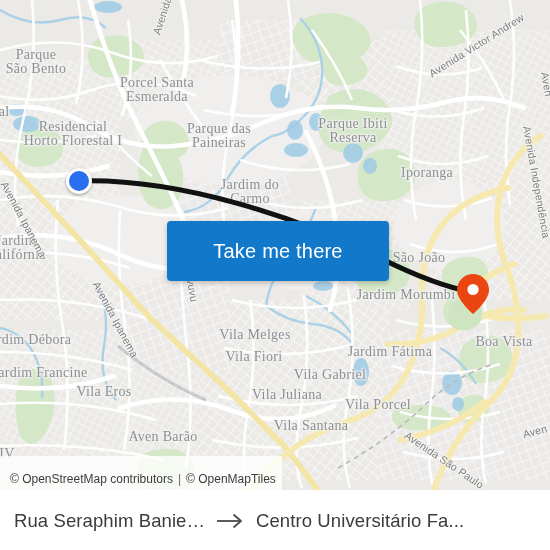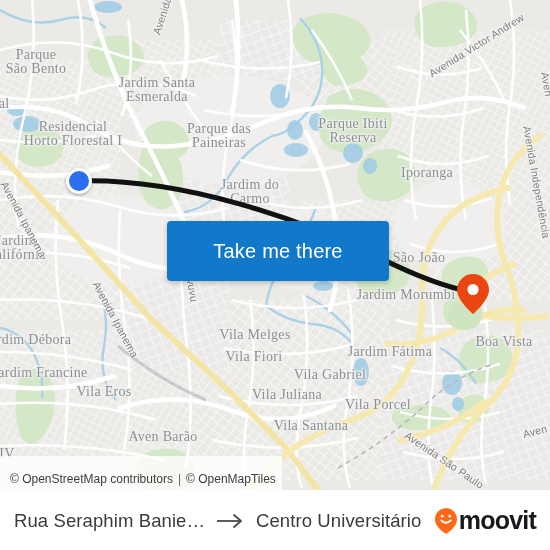--- a/index.html
+++ b/index.html
@@ -344,32 +344,32 @@
       <g fill="none" stroke="#c6c6cc" stroke-width="3.4" opacity="0.8">
         <path d="M118 346 q44 36 88 54"></path>
       </g>
 
       <path d="M460 300 q18 -4 22 10 q2 16 -14 20 q-18 2 -20 -12 q0 -14 12 -18z" fill="#cfe5c2"></path>
     </svg>
 
     <div id="place-labels">
         <div class="maplabel two" style="left: 36px; top: 62px;">Parque
 São Bento</div>
-        <div class="maplabel two" style="left: 157px; top: 90px;">Jardim Santa
+        <div class="maplabel two" style="left: 157px; top: 90px;">Porcel Santa
 Esmeralda</div>
         <div class="maplabel two" style="left: 353px; top: 131px;">Parque Ibiti
 Reserva</div>
         <div class="maplabel two" style="left: 219px; top: 136px;">Parque das
 Paineiras</div>
         <div class="maplabel two" style="left: 73px; top: 134px;">Residencial
 Horto Florestal I</div>
         <div class="maplabel" style="left: 427px; top: 172px;">Iporanga</div>
         <div class="maplabel two" style="left: 206px; top: 192px; margin-left: 44px;">Jardim do
 Carmo</div>
-        <div class="maplabel" style="left: 4px; top: 103px;">al</div>
+        <div class="maplabel" style="left: 4px; top: 111px;">al</div>
         <div class="maplabel two" style="left: 16px; top: 248px;">Jardim
 Califórnia</div>
         <div class="maplabel" style="left: 28px; top: 339px;">Jardim Débora</div>
         <div class="maplabel" style="left: 40px; top: 372px;">Jardim Francine</div>
         <div class="maplabel" style="left: 104px; top: 391px;">Vila Eros</div>
         <div class="maplabel" style="left: 7px; top: 453px;">IV</div>
         <div class="maplabel" style="left: 163px; top: 436px;">Aven Barão</div>
         <div class="maplabel" style="left: 255px; top: 334px;">Vila Melges</div>
         <div class="maplabel" style="left: 254px; top: 356px;">Vila Fiori</div>
         <div class="maplabel" style="left: 330px; top: 374px;">Vila Gabriel</div>
@@ -419,24 +419,15 @@
       <span id="origin-name" class="place-name">Rua Seraphim Banietti, 1...</span>
       <span id="route-arrow">
         <svg width="30" height="16" viewBox="0 0 30 16" aria-hidden="true">
           <line x1="1" y1="8" x2="24" y2="8" stroke="#4a4a4a" stroke-width="1.8"></line>
           <polyline points="18,2 25,8 18,14" fill="none" stroke="#4a4a4a" stroke-width="1.8" stroke-linecap="round" stroke-linejoin="round"></polyline>
         </svg>
       </span>
       <span id="dest-name" class="place-name">Centro Universitário Fa...</span>
     </div>
 
-    <div id="brand">
-      <svg width="24" height="28" viewBox="0 0 24 28">
-        <path d="M12 1.2 C 5.8 1.2 1 6 1 12.2 C 1 18.5 7 24 12 26.8 C 17 24 23 18.5 23 12.2 C 23 6 18.2 1.2 12 1.2 Z" fill="#ff6719"></path>
-        <circle cx="8.2" cy="9.2" r="1.35" fill="#ffffff"></circle>
-        <circle cx="15.8" cy="9.2" r="1.35" fill="#ffffff"></circle>
-        <path d="M7.2 13.4 q4.8 4.6 9.6 0" fill="none" stroke="#ffffff" stroke-width="2" stroke-linecap="round"></path>
-      </svg>
-      <span id="brand-text">moovit</span>
-    </div>
   </div>
 
 </div>
 
 </body></html>

